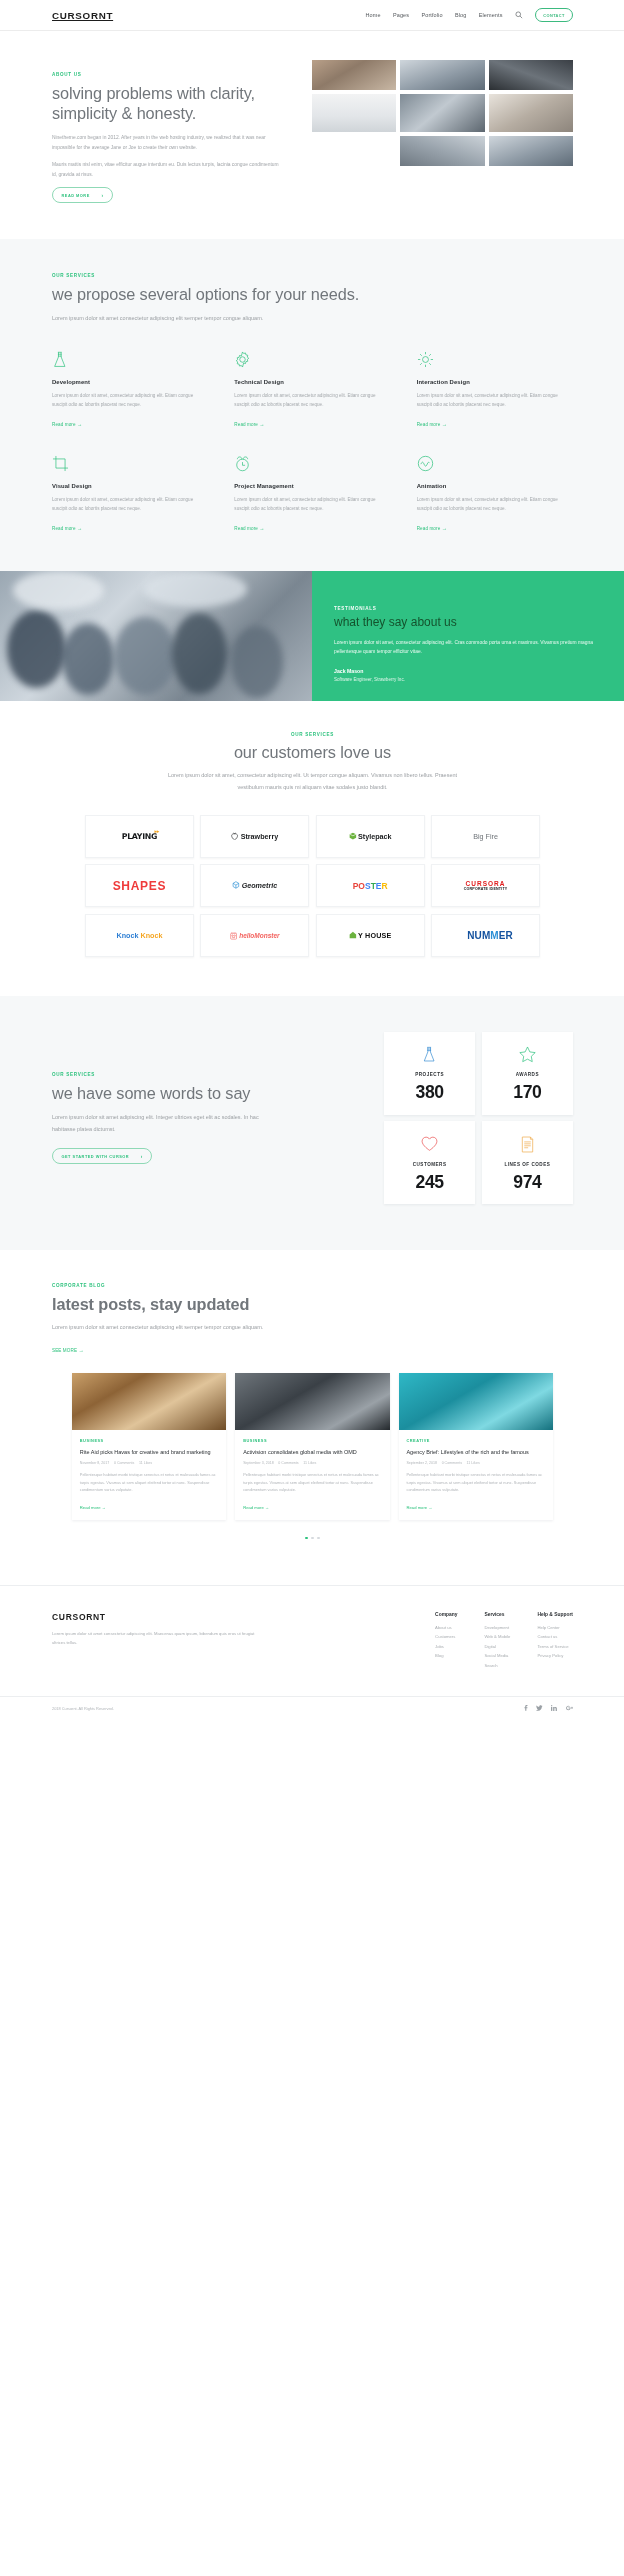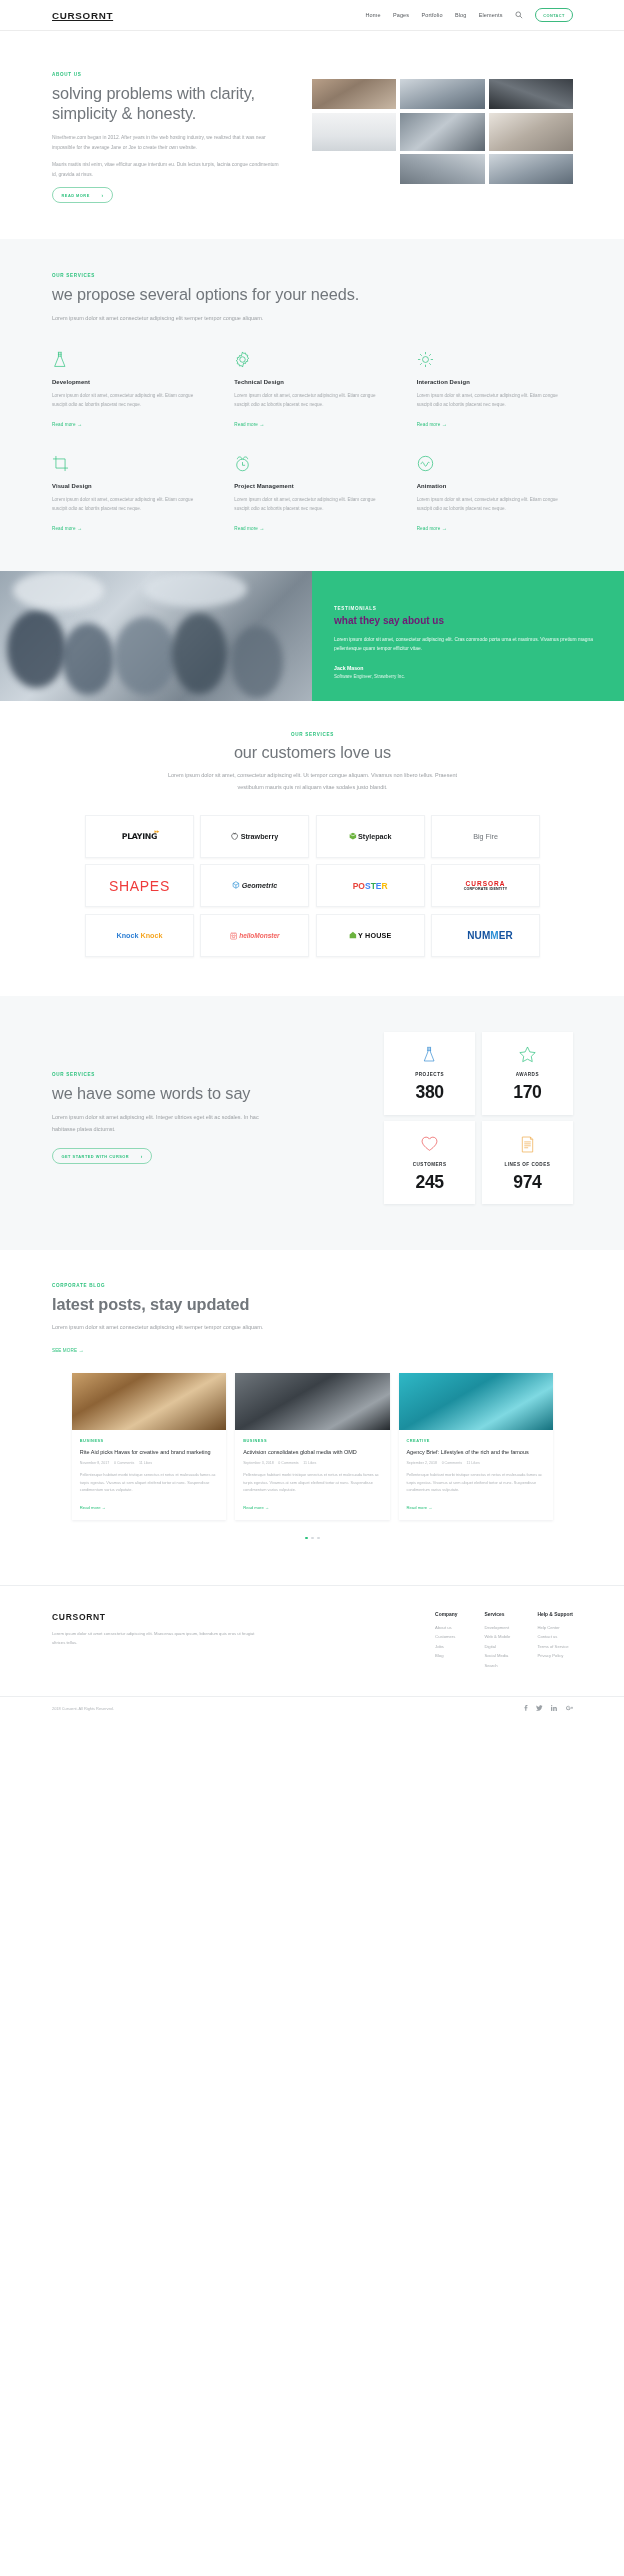--- a/index.html
+++ b/index.html
@@ -54,21 +54,21 @@
     display: inline-flex; align-items: center; gap: 11.7px;
     border: 0.7px solid #8fd9b6; border-radius: 14.3px;
     color: #2ec27e; font-size: 3.9px; font-weight: bold; letter-spacing: 0.5px;
     padding: 4.6px 8.5px; background: transparent; cursor: pointer;
     font-family: "Liberation Sans", sans-serif;
   }
   .pill .arw { font-size: 4.6px; }
 
   
   .about { padding: 29px 0 36px; }
-  .about-inner { width: 521px; margin: 0 auto; display: flex; gap: 32px; align-items: center; }
+  .about-inner { width: 521px; margin: 0 auto; display: flex; gap: 32px; }
   .about-left { width: 228px; padding-top: 11.7px; }
   .about-left h2 { margin-bottom: 9px; }
   .about-left p { font-size: 4.9px; line-height: 2.0; color: #a0a4a8; margin-bottom: 7.2px; }
   .about-gal { flex: 1; display: grid; grid-template-columns: 1fr 1fr 1fr; gap: 3.9px; align-content: start; }
   .ph { background: #d8dce0; position: relative; overflow: hidden; }
   .ph.r1 { height: 30px; }
   .ph.r2 { height: 30px; }
   .ph.wide { height: 38px; }
 
   
@@ -91,21 +91,21 @@
   .svc p { font-size: 4.6px; line-height: 2.0; color: #a4a8ac; margin-bottom: 7.2px; }
   .rm { font-size: 4.6px; color: #2ec27e; text-decoration: none; letter-spacing: 0.1px; }
   .rm .arw { font-size: 5.2px; }
 
   
   .testi { display: flex; width: 625px; height: 130px; }
   .testi-img { width: 312px; background: linear-gradient(135deg,#9aa7b2 0%,#cfd7de 35%,#7a8691 70%,#aab4bd 100%); position: relative; overflow: hidden; }
   .testi-img .blob { position: absolute; border-radius: 50%; filter: blur(3.9px); opacity: .75; }
   .testi-body { width: 312px; background: #2fc183; padding: 35px 27px 0 22px; color: #fff; }
   .testi-body .eyebrow { color: #ffffff; opacity: .95; margin-bottom: 4.6px; }
-  .testi-body h2 { color: #701a75; font-size: 10px; font-weight: 700; margin-bottom: 8.5px; }
+  .testi-body h2 { color: #14532d; font-size: 12px; font-weight: 400; margin-bottom: 8.5px; }
   .testi-body p { font-size: 4.9px; line-height: 2.0; color: #eafaf2; margin-bottom: 10.4px; }
   .testi-name { font-size: 5.2px; font-weight: bold; color: #fff; margin-bottom: 3.3px; }
   .testi-role { font-size: 4.6px; color: #ddf5e9; }
 
   
   .customers { padding: 31px 0 39px; text-align: center; }
   .customers .eyebrow { margin-bottom: 5.2px; }
   .customers h2 { margin-bottom: 7.8px; }
   .customers .lede { width: 312px; margin: 0 auto; }
   .logo-grid {
@@ -116,21 +116,21 @@
     background: #fff; border: 0.7px solid #f0f2f4; height: 43px;
     box-shadow: 0 0.7px 2px rgba(0,0,0,.045);
     display: flex; align-items: center; justify-content: center;
     font-size: 7.2px;
   }
   .lg { display: flex; align-items: flex-start; gap: 2px; }
   .lg-playing { font-family: "DejaVu Sans", sans-serif; font-weight: bold; font-size: 7.8px; color: #16181a; letter-spacing: -0.3px; position: relative; }
   .lg-playing .tri { position: absolute; top: -3.9px; right: -2px; color: #f5a623; font-size: 5.2px; }
   .lg-straw { font-weight: bold; font-size: 7.2px; color: #1b1d1f; }
   .lg-style { font-weight: bold; font-size: 7.2px; color: #1b1d1f; }
-  .lg-shapes { color: #ef3b3b; font-weight: normal; font-size: 14px; letter-spacing: 0.7px; }
+  .lg-shapes { color: #ef3b3b; font-weight: bold; font-size: 12px; letter-spacing: 0.7px; }
   .lg-geom { font-style: italic; font-weight: bold; font-size: 7.2px; color: #1b1d1f; }
   .lg-poster span { font-weight: bold; font-size: 8.5px; }
   .lg-cursora { text-align: center; line-height: 1.1; }
   .lg-cursora .t { color: #e01b1b; font-weight: bold; font-size: 6.5px; letter-spacing: 1px; }
   .lg-cursora .s { color: #16181a; font-weight: bold; font-size: 3.6px; letter-spacing: 0.2px; }
   .lg-knock .k1 { color: #2e7fd4; font-weight: bold; font-size: 7.2px; }
   .lg-knock .k2 { color: #f5a623; font-weight: bold; font-size: 7.2px; }
   .lg-hm { color: #f3635f; font-style: italic; font-weight: bold; font-size: 6.5px; }
   .lg-house { font-weight: bold; font-size: 7.2px; color: #111; letter-spacing: 0.2px; }
   .lg-nummer { font-weight: bold; font-size: 10px; color: #13519e; letter-spacing: 0.1px; padding-left: 9px; }

